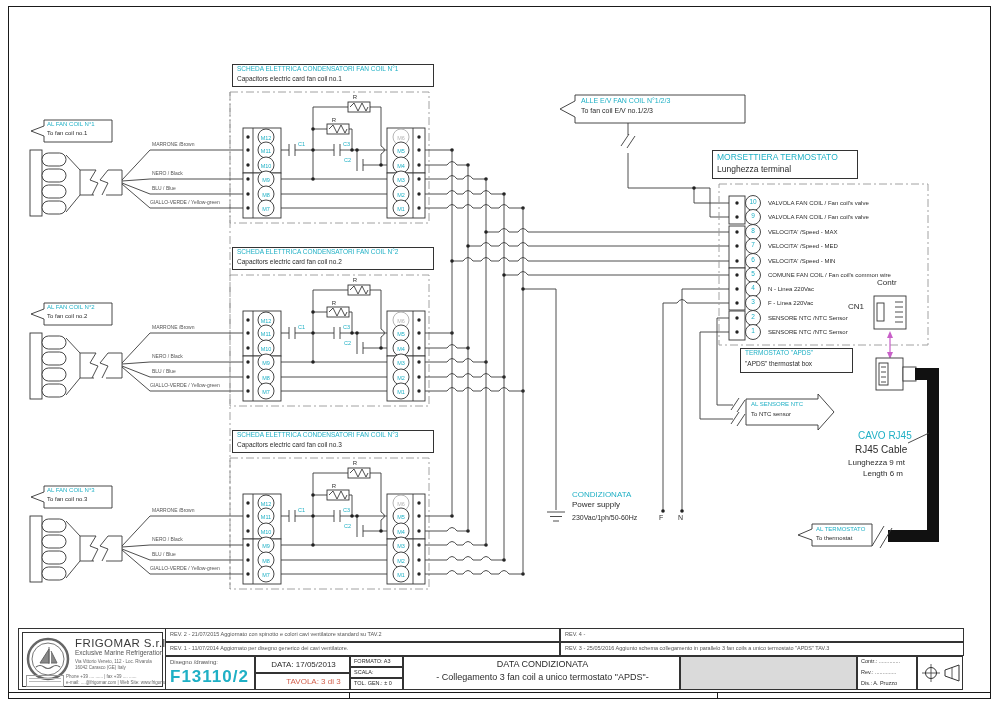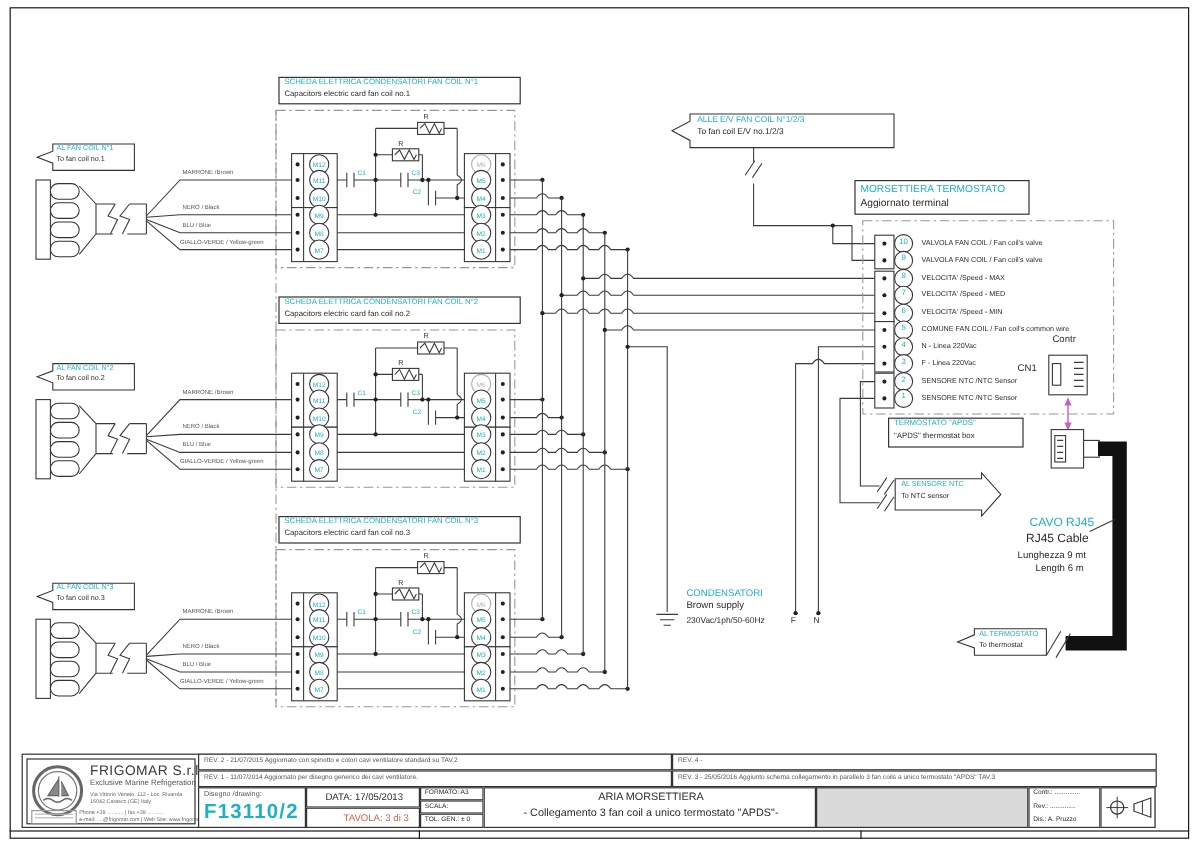--- a/index.html
+++ b/index.html
@@ -276,21 +276,21 @@
 <span class="t f5 gray" style="left:152px;top:508px">MARRONE  /Brown</span>
 <span class="t f5 gray" style="left:152px;top:537px">NERO / Black</span>
 <span class="t f5 gray" style="left:152px;top:552px">BLU / Blue</span>
 <span class="t f5 gray" style="left:150px;top:566px">GIALLO-VERDE / Yellow-green</span>
 
 <span class="t cy f7" style="left:581px;top:97px">ALLE E/V FAN COIL N°1/2/3</span>
 <span class="t f7" style="left:581px;top:107px">To fan coil E/V no.1/2/3</span>
 
 <div class="box" style="left:712px;top:150px;width:146px;height:29px">
   <span class="t cy f85" style="left:4px;top:2px">MORSETTIERA TERMOSTATO</span>
-  <span class="t f85" style="left:4px;top:14px">Aggiornato terminal</span>
+  <span class="t f85" style="left:4px;top:14px">Lunghezza terminal</span>
 </div>
 
 <span class="t cy f65 ctr" style="left:746px;top:199px;width:14px">10</span>
 <span class="t cy f65 ctr" style="left:746px;top:213px;width:14px">9</span>
 <span class="t cy f65 ctr" style="left:746px;top:228px;width:14px">8</span>
 <span class="t cy f65 ctr" style="left:746px;top:242px;width:14px">7</span>
 <span class="t cy f65 ctr" style="left:746px;top:257px;width:14px">6</span>
 <span class="t cy f65 ctr" style="left:746px;top:271px;width:14px">5</span>
 <span class="t cy f65 ctr" style="left:746px;top:285px;width:14px">4</span>
 <span class="t cy f65 ctr" style="left:746px;top:299px;width:14px">3</span>
@@ -320,22 +320,22 @@
 <span class="t f6" style="left:751px;top:411px">To NTC sensor</span>
 
 <span class="t cy f10" style="left:858px;top:431px">CAVO RJ45</span>
 <span class="t f10" style="left:855px;top:445px">RJ45 Cable</span>
 <span class="t f8" style="left:848px;top:459px">Lunghezza 9 mt</span>
 <span class="t f8" style="left:863px;top:470px">Length 6 m</span>
 
 <span class="t cy f6" style="left:816px;top:526px">AL TERMOSTATO</span>
 <span class="t f6" style="left:816px;top:535px">To thermostat</span>
 
-<span class="t cy f8" style="left:572px;top:491px">CONDENSATORI</span>
-<span class="t f8" style="left:572px;top:501px">Brown supply</span>
+<span class="t cy f8" style="left:572px;top:491px">CONDIZIONATA</span>
+<span class="t f8" style="left:572px;top:501px">Power supply</span>
 <span class="t f7" style="left:572px;top:514px">230Vac/1ph/50-60Hz</span>
 <span class="t f7" style="left:659px;top:514px">F</span>
 <span class="t f7" style="left:678px;top:514px">N</span>
 
 <div class="box nob" style="left:18px;top:628px;width:945px;height:62px"></div>
 
 <div class="box" style="left:22px;top:632px;width:141px;height:55px">
   <svg width="44" height="44" style="position:absolute;left:3px;top:4px">
     <circle cx="22" cy="22" r="20" fill="none" stroke="#666" stroke-width="2.5"></circle>
     <circle cx="22" cy="22" r="16" fill="none" stroke="#777" stroke-width="1"></circle>
@@ -380,21 +380,21 @@
 <div class="box" style="left:350px;top:656px;width:53px;height:11px">
   <span class="t f55" style="left:3px;top:2px">FORMATO: A3</span>
 </div>
 <div class="box" style="left:350px;top:667px;width:53px;height:11px">
   <span class="t f55" style="left:3px;top:2px">SCALA:</span>
 </div>
 <div class="box" style="left:350px;top:678px;width:53px;height:12px">
   <span class="t f55" style="left:3px;top:2px">TOL. GEN.: ± 0</span>
 </div>
 <div class="box" style="left:403px;top:656px;width:277px;height:34px">
-  <span class="t f9 ctr" style="left:0;top:3px;width:277px">ARIA MORSETTIERA</span>
+  <span class="t f9 ctr" style="left:0;top:3px;width:277px">DATA CONDIZIONATA</span>
   <span class="t f9 ctr" style="left:0;top:16px;width:277px">- Collegamento 3 fan coil a unico termostato "APDS"-</span>
 </div>
 <div class="graybox" style="left:680px;top:656px;width:177px;height:34px"></div>
 <div class="box" style="left:857px;top:656px;width:60px;height:34px">
   <span class="t f55" style="left:3px;top:2px">Contr.: ..............</span>
   <span class="t f55" style="left:3px;top:13px">Rev.: ..............</span>
   <span class="t f55" style="left:3px;top:24px">Dis.: A. Pruzzo</span>
 </div>
 <div class="box" style="left:917px;top:656px;width:46px;height:34px">
   <svg width="44" height="32">

